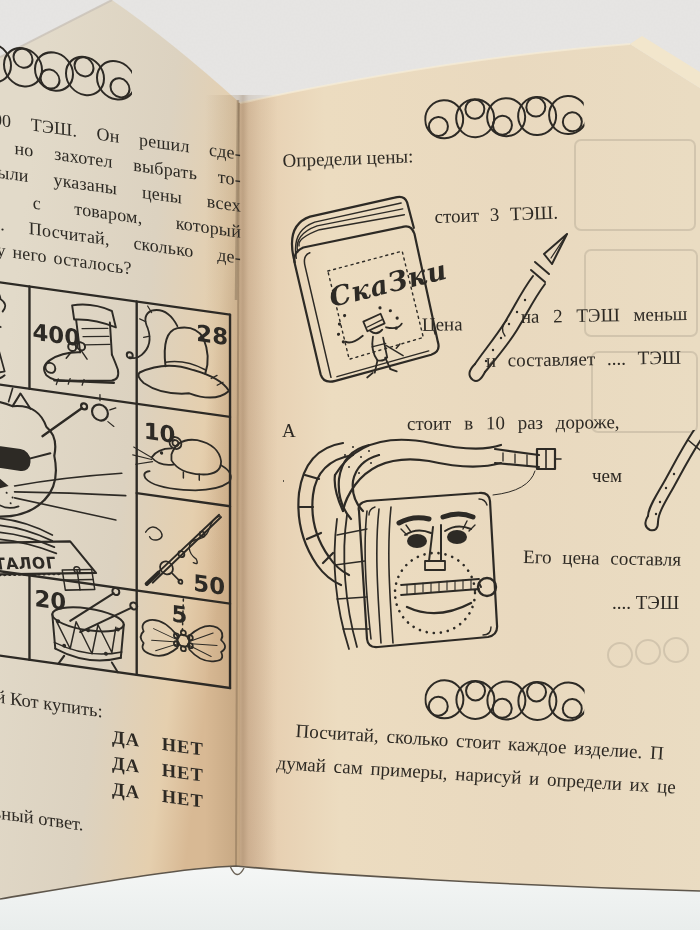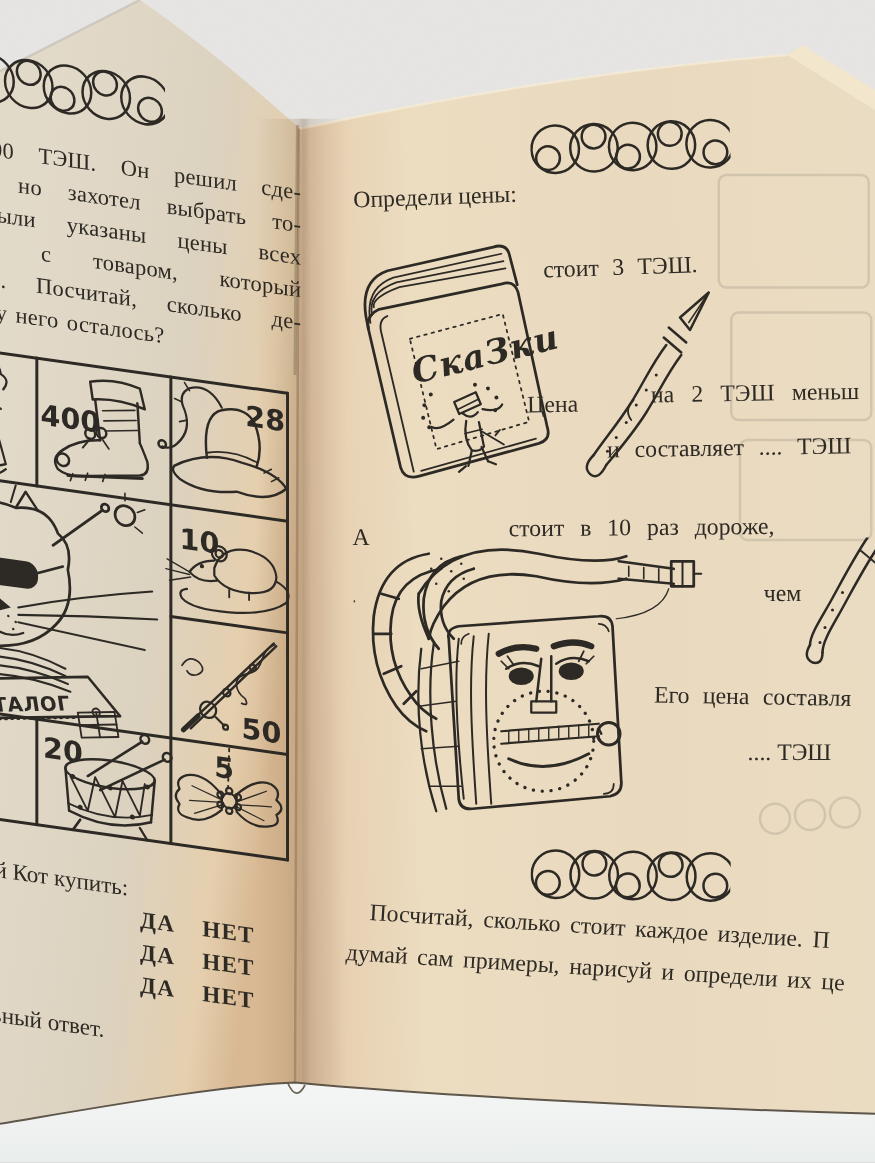--- a/index.html
+++ b/index.html
@@ -366,21 +366,21 @@
           <circle cx="31" cy="133" r="1.2"></circle>
       </g>
     </svg>
 
     <div class="txt fs19 rot-m1" style="left:182px;top:314px">Цена</div>
     <div class="txt fs19 rot-m1" style="left:281px;top:306px;word-spacing:9px">на 2 ТЭШ меньш</div>
     <div class="txt fs19 rot-m1" style="left:246px;top:350px;word-spacing:7px">и составляет .... ТЭШ</div>
 
     <div class="txt fs19" style="left:42px;top:420px">А</div>
     <div class="txt fs19 rot-m05" style="left:167px;top:413px;word-spacing:8px">стоит в 10 раз дороже,</div>
-    <div class="txt fs19" style="left:371px;top:465px">чем</div>
+    <div class="txt fs19" style="left:352px;top:465px">чем</div>
 
     <svg class="abs" style="left:398px;top:430px" width="64" height="108" viewBox="0 0 64 108">
       <g class="ink" stroke-width="2">
         <path d="M56,0 C44,18 36,34 26,52 C18,66 10,78 10,86"></path>
         <path d="M64,8 C52,26 44,42 34,60 C26,74 20,84 20,92"></path>
         <path d="M10,86 Q4,96 12,100 Q20,102 20,92"></path>
         <path d="M50,10 L62,20" stroke-width="1.6"></path>
       </g>
       <g class="inkfill">
         <circle cx="36" cy="44" r="1.2"></circle>
@@ -444,21 +444,21 @@
         <circle cx="66" cy="52" r="1"></circle>
           <circle cx="76" cy="58" r="1"></circle>
           <circle cx="86" cy="36" r="1"></circle>
         <circle cx="88" cy="48" r="1"></circle>
           <circle cx="96" cy="40" r="1"></circle>
           <circle cx="70,66" cy="66" r="1"></circle>
       </g>
     </svg>
 
     <div class="txt fs19 rot-p1" style="left:283px;top:546px;word-spacing:6px">Его цена составля</div>
-    <div class="txt fs19" style="left:358px;top:592px">.... ТЭШ</div>
+    <div class="txt fs19" style="left:372px;top:592px">.... ТЭШ</div>
 
     <svg class="abs rot-p1" style="left:184px;top:676px" width="160" height="46" viewBox="0 0 160 46">
       <g class="ink" stroke-width="2">
         <circle cx="20" cy="23" r="19"></circle>
           <circle cx="14" cy="30" r="9.5"></circle>
         <circle cx="51" cy="23" r="19"></circle>
           <circle cx="51" cy="14" r="9.5"></circle>
         <circle cx="82" cy="23" r="19"></circle>
           <circle cx="78" cy="31" r="9.5"></circle>
         <circle cx="113" cy="23" r="19"></circle>

